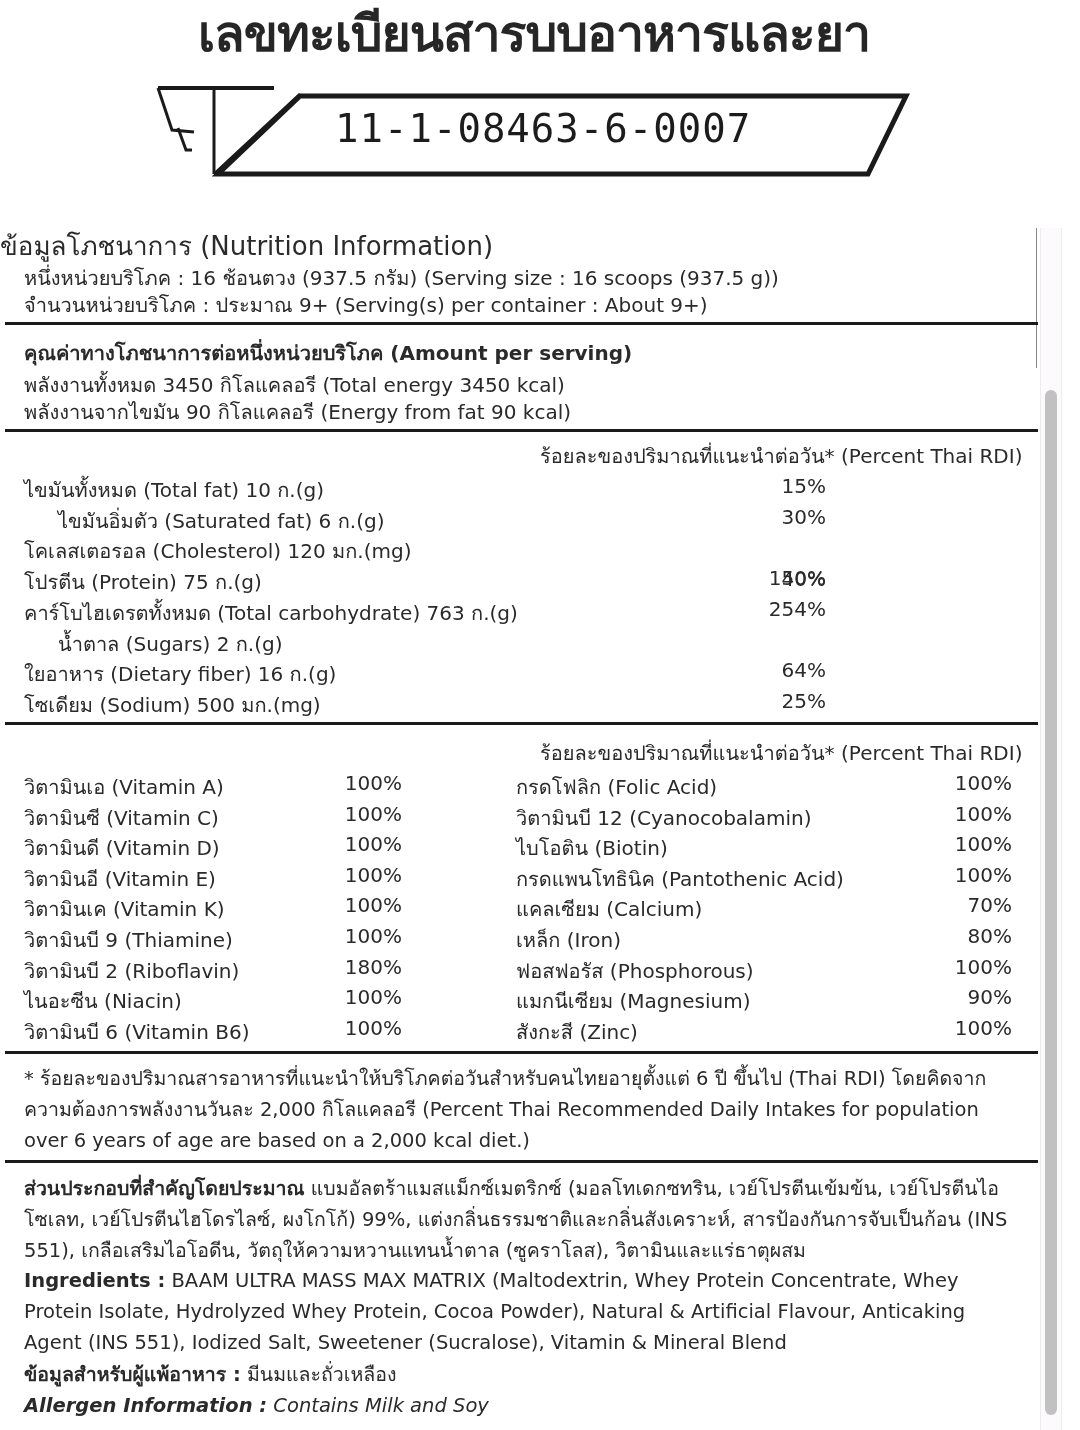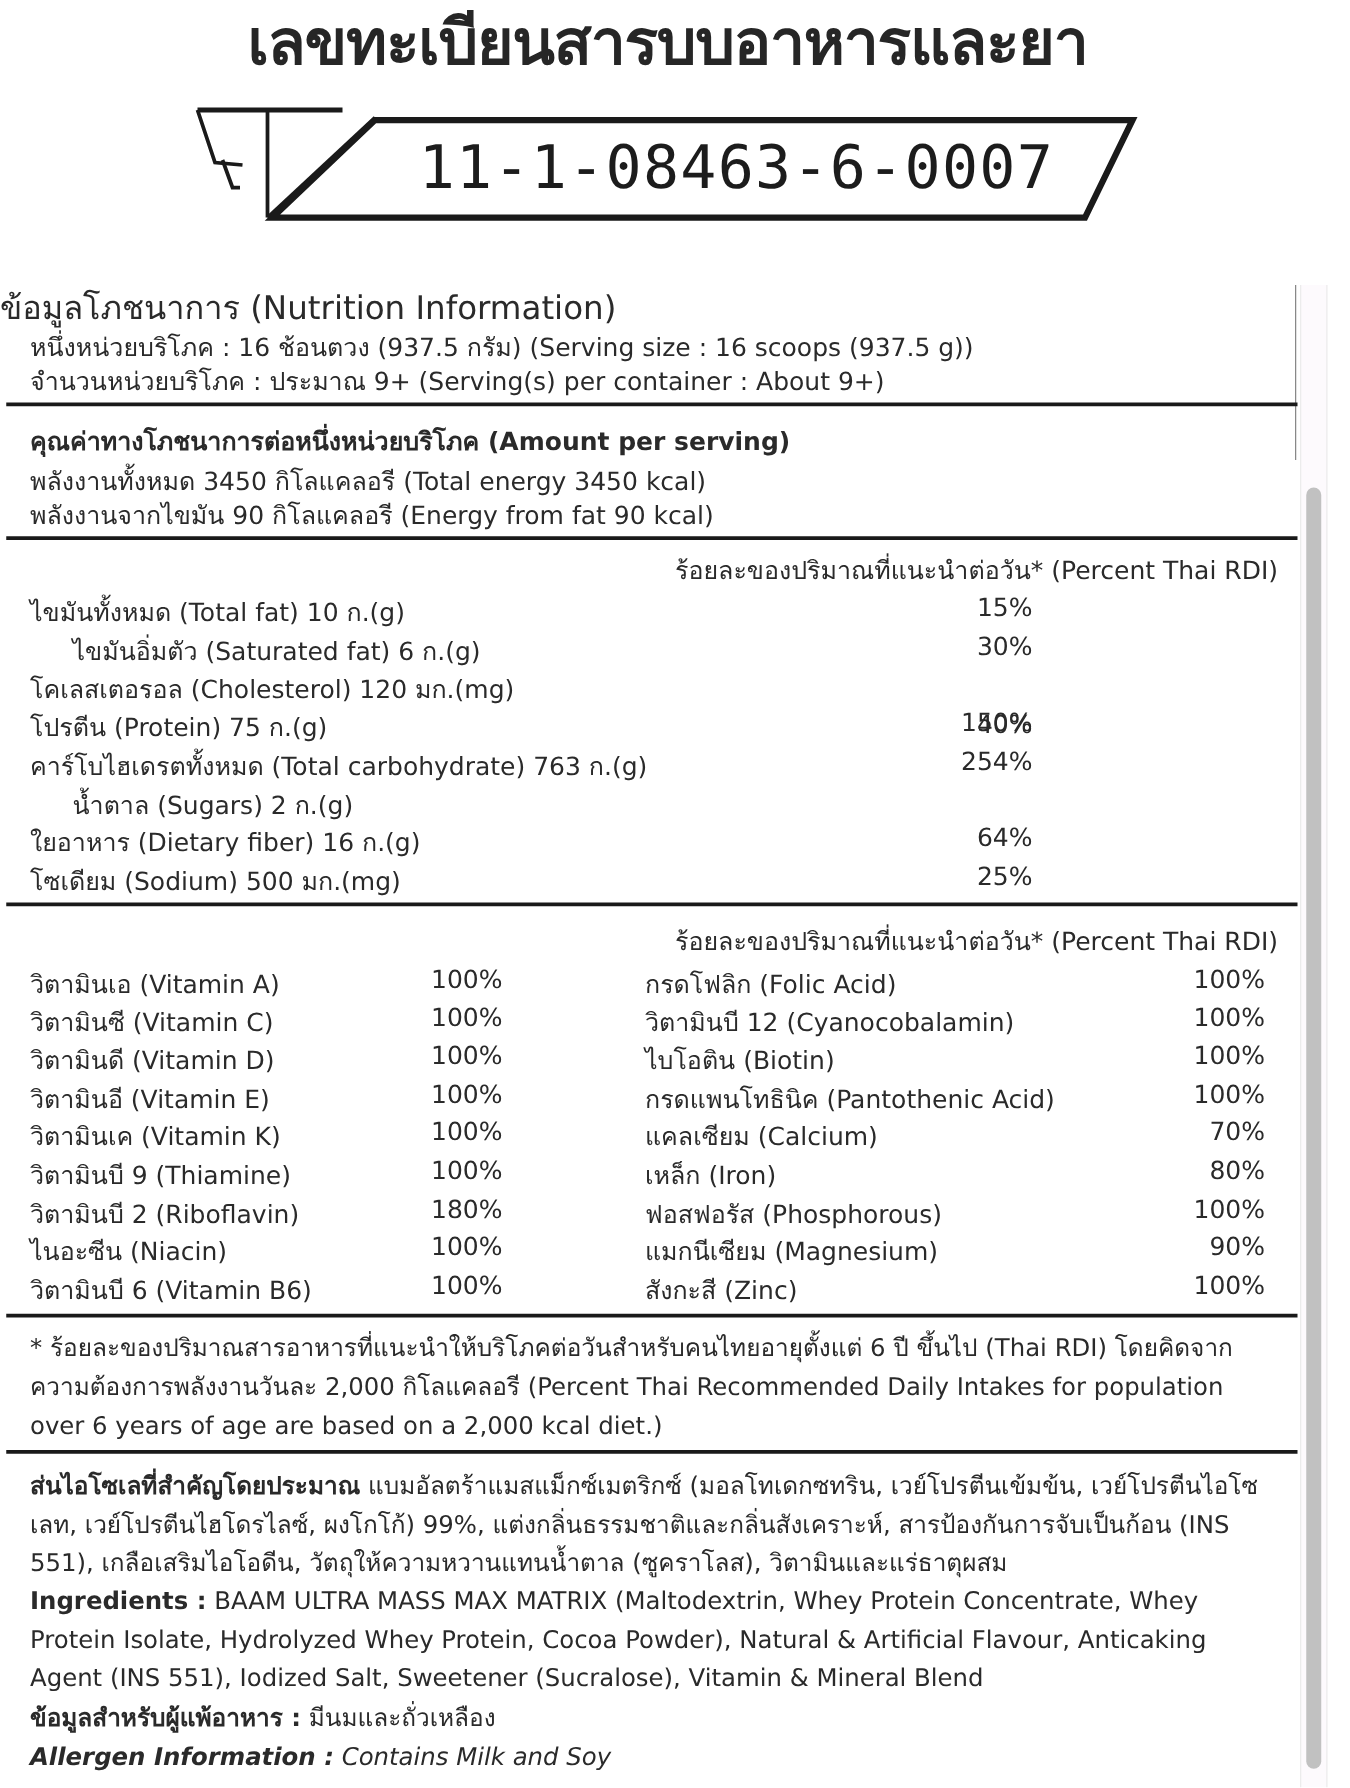--- a/index.html
+++ b/index.html
@@ -1,20 +1,20 @@
 <!DOCTYPE html>
 <html><head>
 <meta charset="utf-8">
 <style>
   html, body { margin:0; padding:0; background:#ffffff; }
   body { width:1080px; height:1430px; position:relative; overflow:hidden; font-family:"DejaVu Sans", sans-serif; color:#222; }
   .title { position:absolute; left:0; top:-6px; width:1068px; text-align:center; font-family:"DejaVu Sans", sans-serif; font-weight:bold; font-size:50px; color:#262626; letter-spacing:-1px; }
   .reg-wrap { position:absolute; left:150px; top:82px; width:770px; height:102px; }
   .reg-wrap svg { position:absolute; left:0; top:0; }
-  .reg-number { position:absolute; left:185px; top:24px; font-family:"DejaVu Sans Mono", monospace; font-size:48px; color:#1c1c1c; letter-spacing:1px; }
+  .reg-number { position:absolute; left:185px; top:24px; font-family:"DejaVu Sans Mono", monospace; font-size:39px; color:#1c1c1c; letter-spacing:1px; }
   .panel-rborder { position:absolute; left:1036px; top:228px; width:1px; height:140px; background:#888; }
   .rule { position:absolute; left:5px; width:1033px; height:3px; background:#1a1a1a; }
   .t { position:absolute; font-size:20px; color:#2a2a2a; white-space:nowrap; }
   .b { font-weight:bold; }
   .sec-title { left:0; width:1068px; text-align:left; font-size:26px; top:225px; }
   .pct { position:absolute; font-size:20px; color:#2a2a2a; text-align:right; white-space:nowrap; }
   .para { position:absolute; font-size:19.5px; color:#2a2a2a; line-height:31px; }
   .scroll-track { position:absolute; left:1040px; top:228px; width:20px; height:1202px; background:#fdfafd; border-left:1px solid #ececec; border-right:1px solid #ececec; }
   .scroll-thumb { position:absolute; left:1045px; top:390px; width:12px; height:1025px; background:#c1c1c1; border-radius:6px; }
 </style>
@@ -114,21 +114,21 @@
     <div class="t" style="left: 516px; top: 1015.8px; text-align: right;">สังกะสี (Zinc)</div>
     <div class="pct" style="left: 880px; width: 132px; top: 1015.8px;">100%</div>
   </div>
 
 <div class="rule" style="top:1051px;"></div>
 
 <div class="para" style="left:24px; top:1063px; width:990px;">* ร้อยละของปริมาณสารอาหารที่แนะนำให้บริโภคต่อวันสำหรับคนไทยอายุตั้งแต่ 6 ปี ขึ้นไป (Thai RDI) โดยคิดจากความต้องการพลังงานวันละ 2,000 กิโลแคลอรี (Percent Thai Recommended Daily Intakes for population over 6 years of age are based on a 2,000 kcal diet.)</div>
 
 <div class="rule" style="top:1160px;"></div>
 
-<div class="para" style="left:24px; top:1173px; width:995px;"><span class="b">ส่นไอโซเลที่สำคัญโดยประมาณ</span><span> แบมอัลตร้าแมสแม็กซ์เมตริกซ์ (มอลโทเดกซทริน, เวย์โปรตีนเข้มข้น, เวย์โปรตีนไอโซเลท, เวย์โปรตีนไฮโดรไลซ์, ผงโกโก้) 99%, แต่งกลิ่นธรรมชาติและกลิ่นสังเคราะห์, สารป้องกันการจับเป็นก้อน (INS 551), เกลือเสริมไอโอดีน, วัตถุให้ความหวานแทนน้ำตาล (ซูคราโลส), วิตามินและแร่ธาตุผสม</span></div>
+<div class="para" style="left:24px; top:1173px; width:995px;"><span class="b">ส่วนประกอบที่สำคัญโดยประมาณ</span><span> แบมอัลตร้าแมสแม็กซ์เมตริกซ์ (มอลโทเดกซทริน, เวย์โปรตีนเข้มข้น, เวย์โปรตีนไอโซเลท, เวย์โปรตีนไฮโดรไลซ์, ผงโกโก้) 99%, แต่งกลิ่นธรรมชาติและกลิ่นสังเคราะห์, สารป้องกันการจับเป็นก้อน (INS 551), เกลือเสริมไอโอดีน, วัตถุให้ความหวานแทนน้ำตาล (ซูคราโลส), วิตามินและแร่ธาตุผสม</span></div>
 
 <div class="para" style="left:24px; top:1265px; width:995px;"><span class="b">Ingredients :</span><span> BAAM ULTRA MASS MAX MATRIX (Maltodextrin, Whey Protein Concentrate, Whey Protein Isolate, Hydrolyzed Whey Protein, Cocoa Powder), Natural &amp; Artificial Flavour, Anticaking Agent (INS 551), Iodized Salt, Sweetener (Sucralose), Vitamin &amp; Mineral Blend</span></div>
 
 <div class="para" style="left:24px; top:1359px; width:995px;"><span class="b">ข้อมูลสำหรับผู้แพ้อาหาร :</span><span> มีนมและถั่วเหลือง</span></div>
 
 <div class="para" style="left:24px; top:1390px; width:995px;font-style:italic;"><span class="b">Allergen Information :</span><span> Contains Milk and Soy</span></div>
 
 <div class="scroll-track"></div>
 <div class="scroll-thumb"></div>
 

